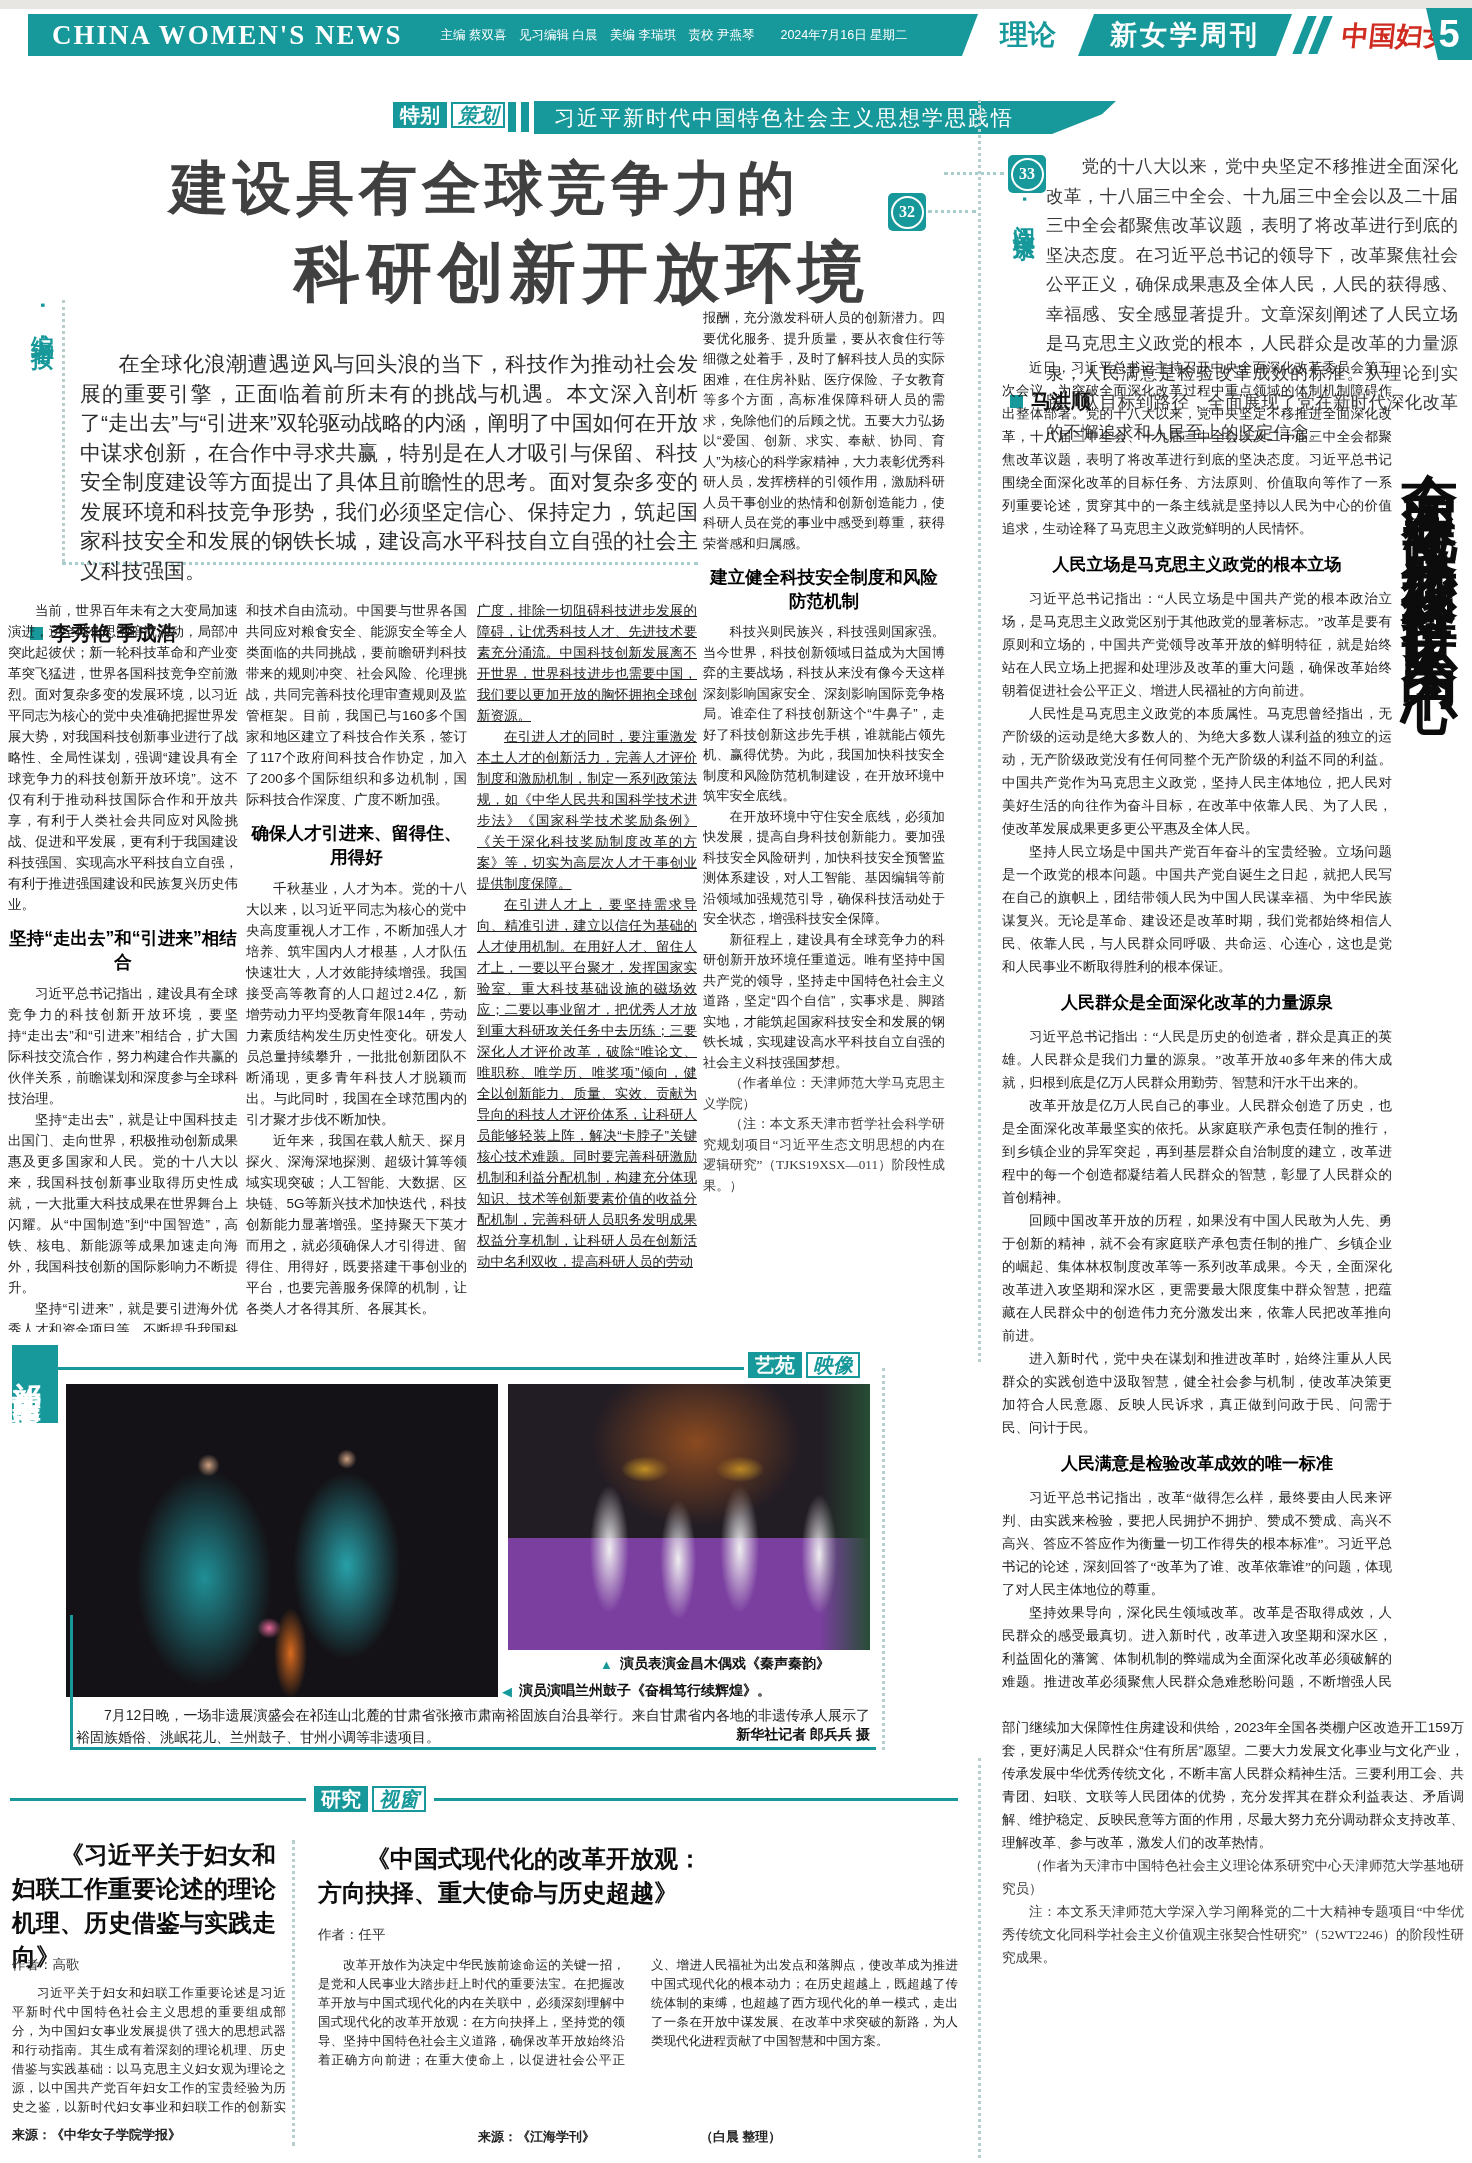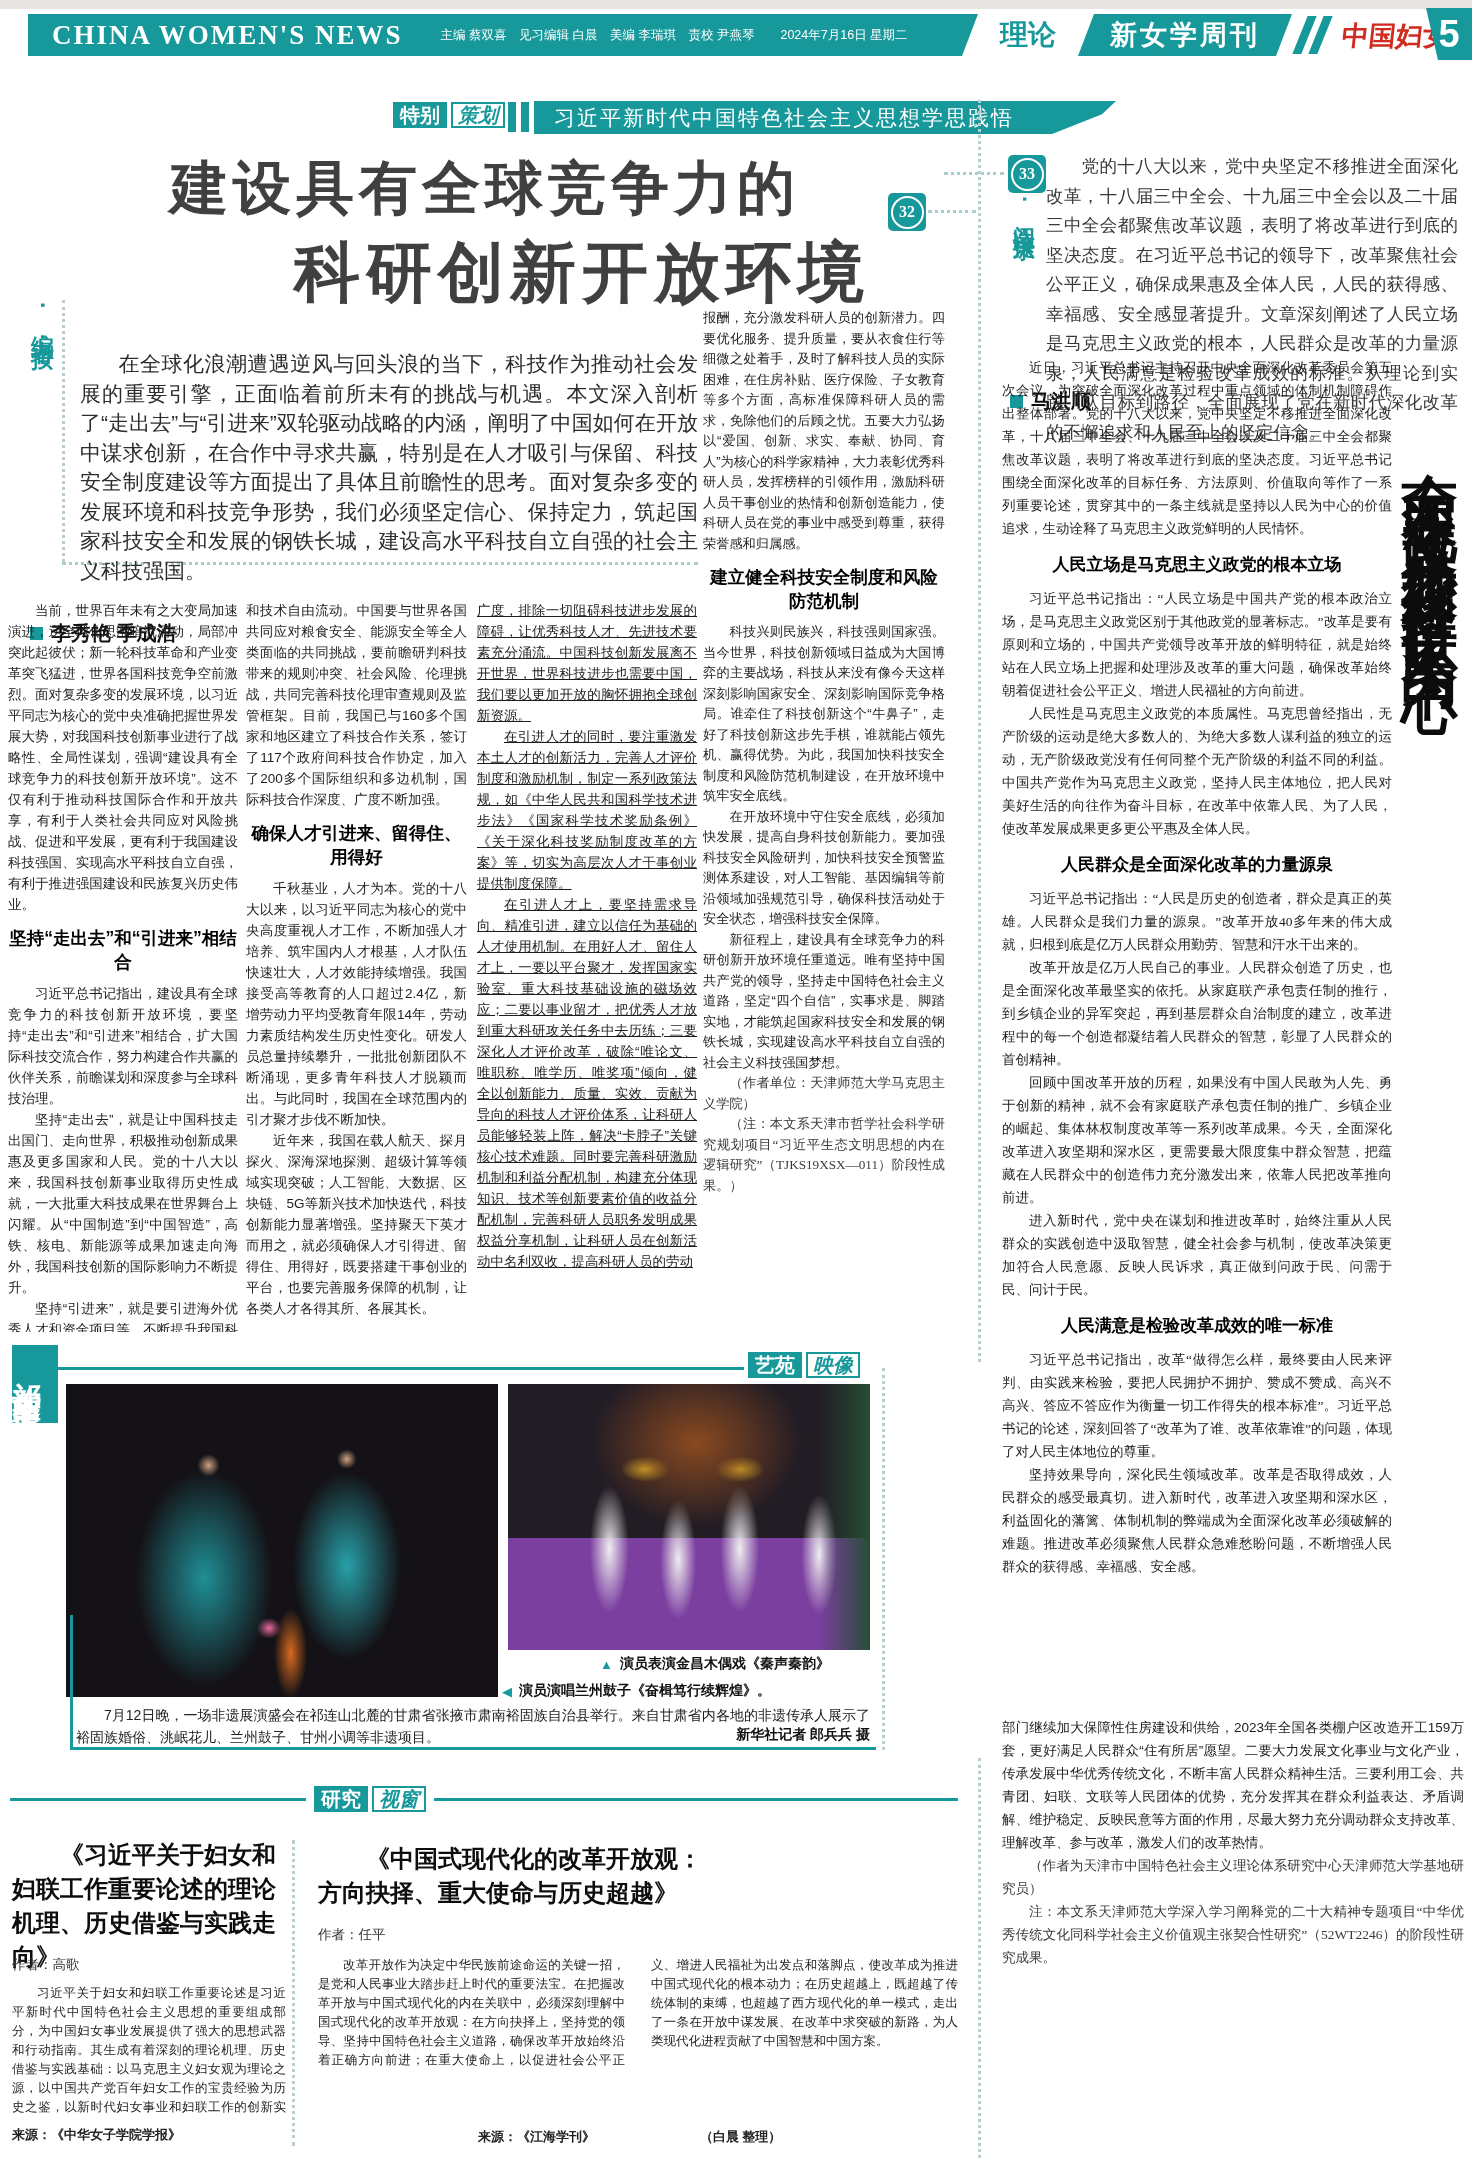--- a/index.html
+++ b/index.html
@@ -241,20 +241,21 @@
   <div class="abs byline r-byline">
     <span class="sq"></span>
     <span>马洪顺</span>
   </div>
 
   <div class="abs rcol r-narrow">
     <p>近日，习近平总书记主持召开中央全面深化改革委员会第五次会议，为突破全面深化改革过程中重点领域的体制机制障碍作出整体部署。党的十八大以来，党中央坚定不移推进全面深化改革，十八届三中全会、十九届三中全会以及二十届三中全会都聚焦改革议题，表明了将改革进行到底的坚决态度。习近平总书记围绕全面深化改革的目标任务、方法原则、价值取向等作了一系列重要论述，贯穿其中的一条主线就是坚持以人民为中心的价值追求，生动诠释了马克思主义政党鲜明的人民情怀。</p>
     <div class="colhead">人民立场是马克思主义政党的根本立场</div>
     <p>习近平总书记指出：“人民立场是中国共产党的根本政治立场，是马克思主义政党区别于其他政党的显著标志。”改革是要有原则和立场的，中国共产党领导改革开放的鲜明特征，就是始终站在人民立场上把握和处理涉及改革的重大问题，确保改革始终朝着促进社会公平正义、增进人民福祉的方向前进。</p>
     <p>人民性是马克思主义政党的本质属性。马克思曾经指出，无产阶级的运动是绝大多数人的、为绝大多数人谋利益的独立的运动，无产阶级政党没有任何同整个无产阶级的利益不同的利益。中国共产党作为马克思主义政党，坚持人民主体地位，把人民对美好生活的向往作为奋斗目标，在改革中依靠人民、为了人民，使改革发展成果更多更公平惠及全体人民。</p>
+    <p>坚持人民立场是中国共产党百年奋斗的宝贵经验。立场问题是一个政党的根本问题。中国共产党自诞生之日起，就把人民写在自己的旗帜上，团结带领人民为中国人民谋幸福、为中华民族谋复兴。无论是革命、建设还是改革时期，我们党都始终相信人民、依靠人民，与人民群众同呼吸、共命运、心连心，这也是党和人民事业不断取得胜利的根本保证。</p>
     <div class="colhead">人民群众是全面深化改革的力量源泉</div>
     <p>习近平总书记指出：“人民是历史的创造者，群众是真正的英雄。人民群众是我们力量的源泉。”改革开放40多年来的伟大成就，归根到底是亿万人民群众用勤劳、智慧和汗水干出来的。</p>
     <p>改革开放是亿万人民自己的事业。人民群众创造了历史，也是全面深化改革最坚实的依托。从家庭联产承包责任制的推行，到乡镇企业的异军突起，再到基层群众自治制度的建立，改革进程中的每一个创造都凝结着人民群众的智慧，彰显了人民群众的首创精神。</p>
     <p>回顾中国改革开放的历程，如果没有中国人民敢为人先、勇于创新的精神，就不会有家庭联产承包责任制的推广、乡镇企业的崛起、集体林权制度改革等一系列改革成果。今天，全面深化改革进入攻坚期和深水区，更需要最大限度集中群众智慧，把蕴藏在人民群众中的创造伟力充分激发出来，依靠人民把改革推向前进。</p>
     <p>进入新时代，党中央在谋划和推进改革时，始终注重从人民群众的实践创造中汲取智慧，健全社会参与机制，使改革决策更加符合人民意愿、反映人民诉求，真正做到问政于民、问需于民、问计于民。</p>
     <div class="colhead">人民满意是检验改革成效的唯一标准</div>
     <p>习近平总书记指出，改革“做得怎么样，最终要由人民来评判、由实践来检验，要把人民拥护不拥护、赞成不赞成、高兴不高兴、答应不答应作为衡量一切工作得失的根本标准”。习近平总书记的论述，深刻回答了“改革为了谁、改革依靠谁”的问题，体现了对人民主体地位的尊重。</p>
     <p>坚持效果导向，深化民生领域改革。改革是否取得成效，人民群众的感受最真切。进入新时代，改革进入攻坚期和深水区，利益固化的藩篱、体制机制的弊端成为全面深化改革必须破解的难题。推进改革必须聚焦人民群众急难愁盼问题，不断增强人民群众的获得感、幸福感、安全感。</p>
 
   </div>

